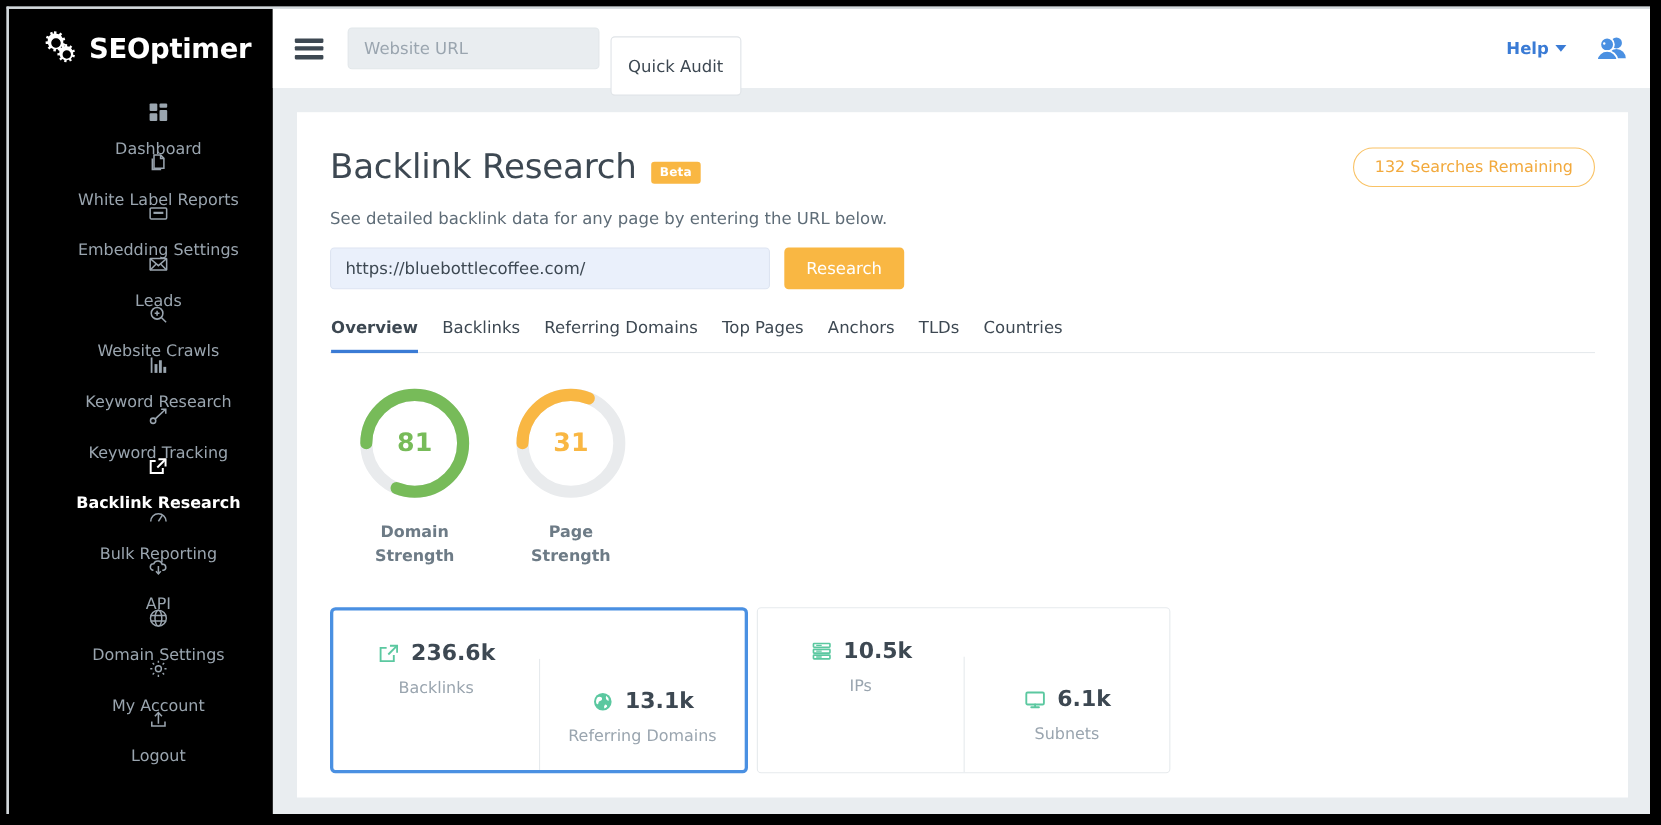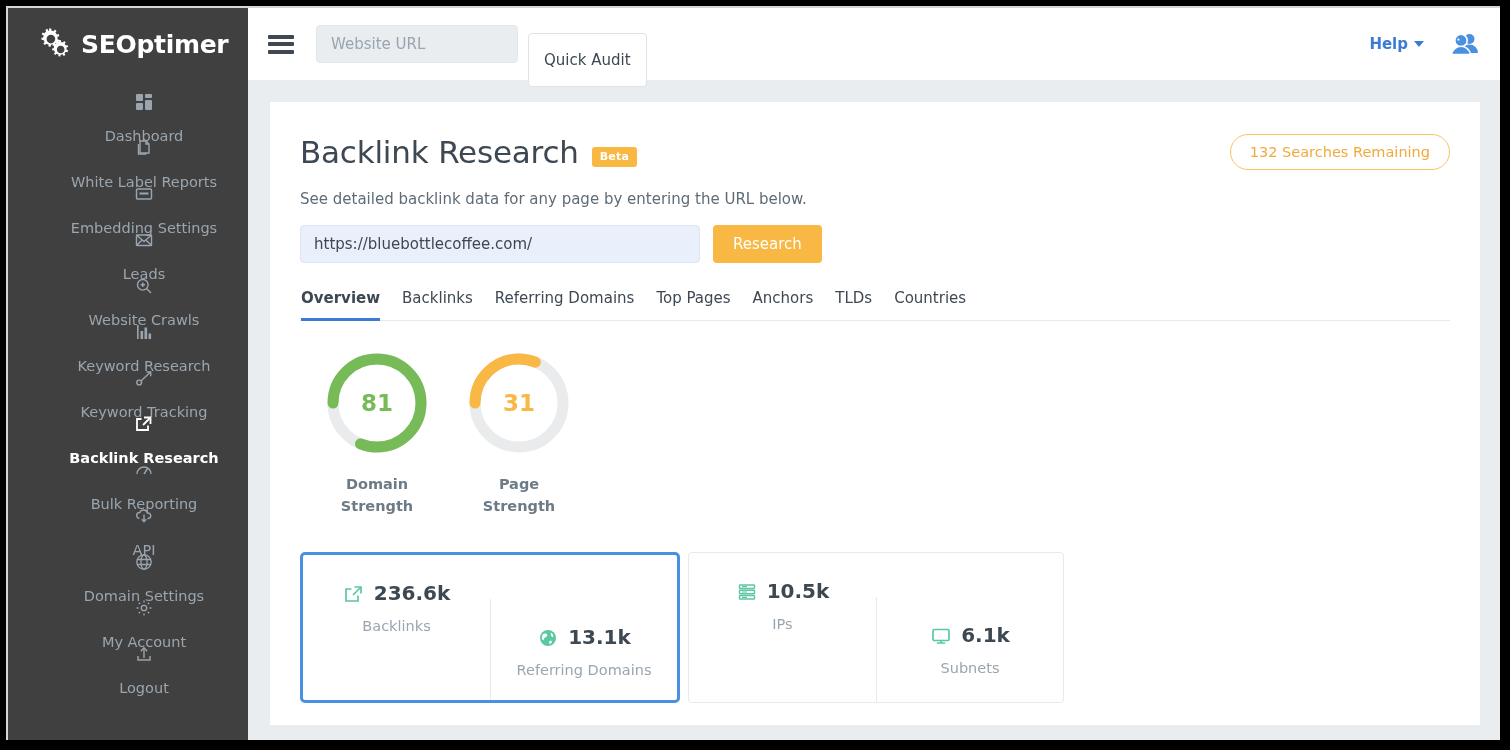--- a/index.html
+++ b/index.html
@@ -17,21 +17,21 @@
     overflow: hidden;
     border-top: 2px solid #d2d7db;
     border-left: 2px solid #d2d7db;
   }
 
   
   .sidebar {
     position: absolute;
     left: 0; top: 0;
     width: 240px; height: 734px;
-    background: #404040;
+    background: #000000;
   }
   .logo-row {
     display: flex; align-items: center;
     height: 72px;
     padding-left: 30px;
     gap: 9px;
   }
   .logo-mark { width: 34px; height: 34px; flex: 0 0 auto; }
   .logo-text {
     color: #ffffff;
@@ -62,21 +62,21 @@
     left: 240px; top: 0;
     width: 1254px; height: 72px;
     background: #ffffff;
     display: flex; align-items: center;
     padding: 0 22px 0 20px;
   }
   .hamburger { width: 26px; height: 19px; cursor: pointer;
     display: flex; flex-direction: column; justify-content: space-between; margin-right: 22px; }
   .hamburger span { display: block; height: 4px; background: #3d4852; border-radius: 1px; }
   .url-input {
-    width: 202px; height: 38px;
+    width: 229px; height: 38px;
     background: #e9edf0;
     border: 1px solid #e2e7ea;
     border-radius: 4px;
     padding: 0 14px;
     font-size: 15px;
     color: #3d4852;
     font-family: inherit;
     outline: none;
   }
   .url-input::placeholder { color: #9aa5af; }

